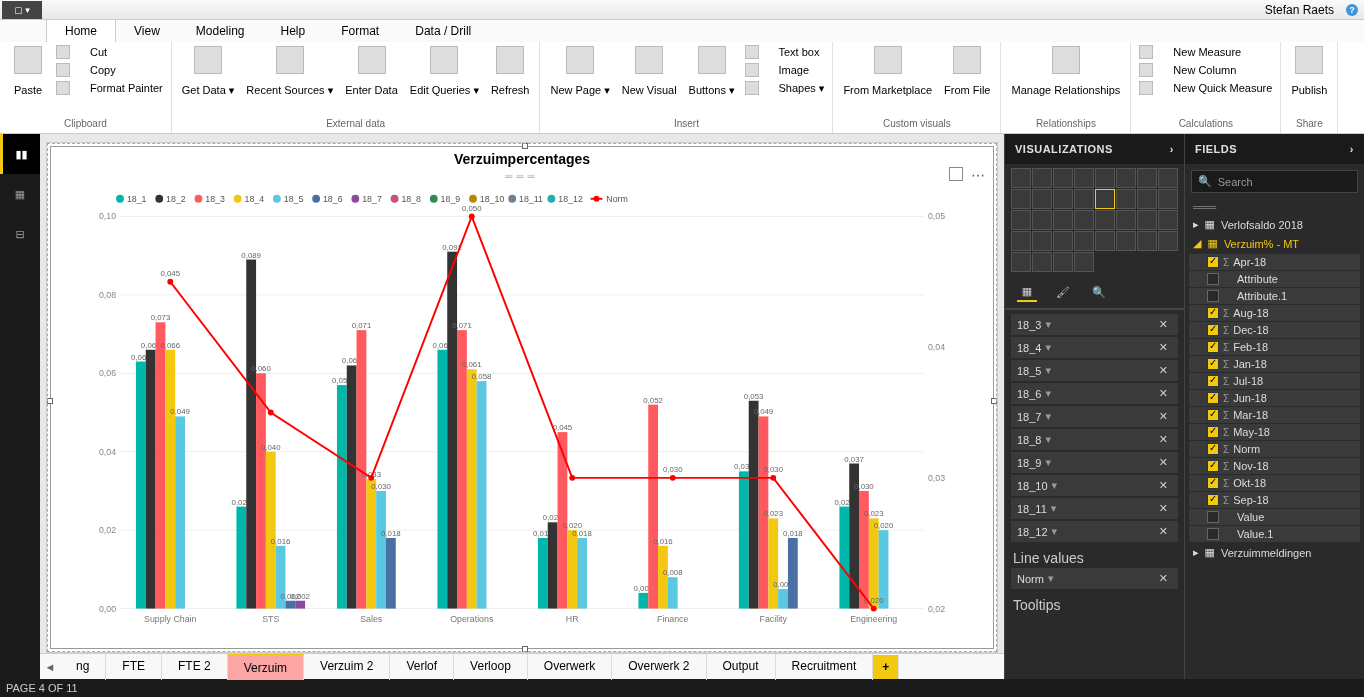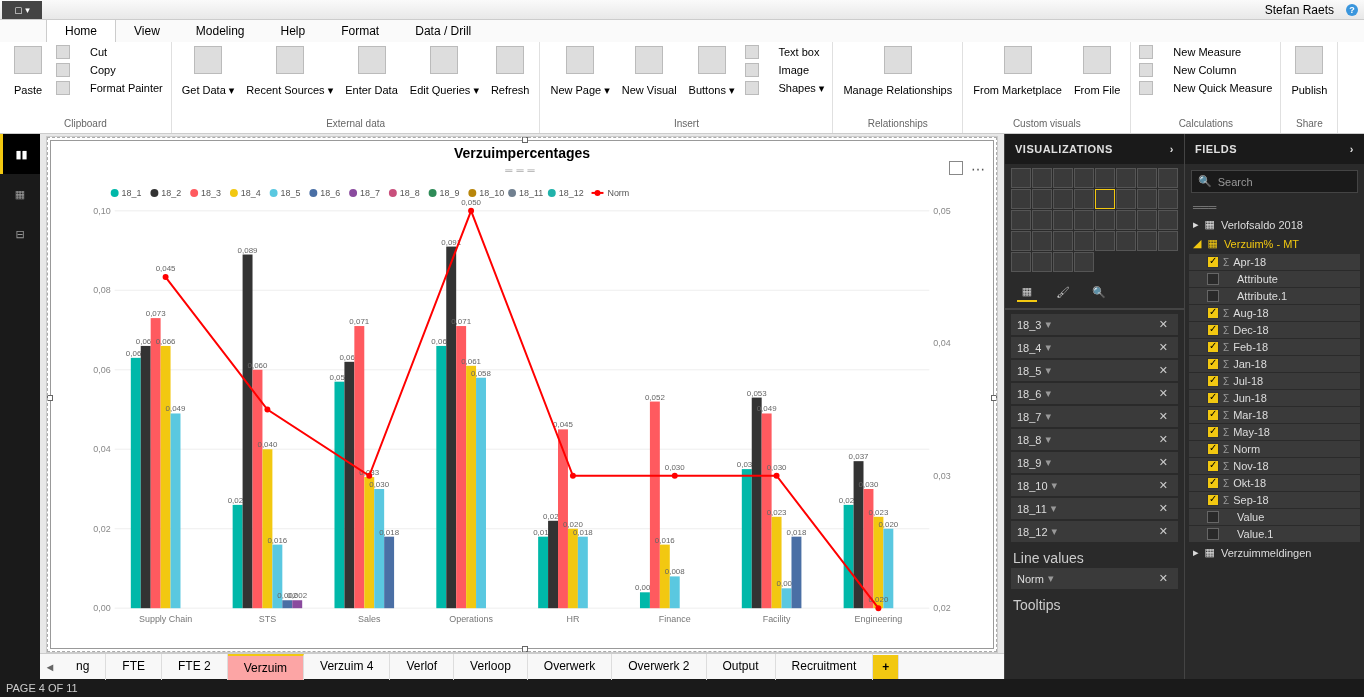--- a/index.html
+++ b/index.html
@@ -19,21 +19,21 @@
 .rbtn-lg .ico{width:28px;height:28px;background:#ddd;border:1px solid #bbb;}
 .rbtn-lg .lbl{font-size:11px;text-align:center;line-height:12px;}
 .rbtn-sm{display:flex;align-items:center;gap:20px;padding:1px 2px;cursor:pointer;}
 .rbtn-sm .ico{width:14px;height:14px;background:#ddd;border:1px solid #bbb;}
 .vstack{display:flex;flex-direction:column;gap:2px;}
 .main{display:flex;height:545px;}
 .leftbar{width:40px;background:#1a1a1a;display:flex;flex-direction:column;}
 .leftbar .vtab{height:40px;display:flex;align-items:center;justify-content:center;color:#999;cursor:pointer;}
 .leftbar .vtab.active{background:#000;color:#fff;border-left:3px solid #f2c811;}
 .canvas-area{flex:1;background:#e8e8e8;display:flex;flex-direction:column;}
-.canvas{flex:1;background:#fff;margin:2px 6px 0 6px;border:1px solid #ccc;position:relative;}
+.canvas{flex:1;background:#fff;margin:8px 6px 0 6px;border:1px solid #ccc;position:relative;}
 .visual{position:absolute;left:3px;top:3px;right:3px;bottom:3px;border:1px solid #999;background:#fff;}
 .visual.selected::after{content:"";position:absolute;inset:-4px;border:1px dashed #aaa;pointer-events:none;}
 .handle{position:absolute;width:6px;height:6px;background:#fff;border:1px solid #666;}
 .chart-title{text-align:center;font-weight:600;font-size:14px;padding:4px;}
 .grip{text-align:center;color:#aaa;font-size:10px;letter-spacing:4px;}
 .focus-ico{position:absolute;right:30px;top:20px;width:14px;height:14px;border:1px solid #888;}
 .more-ico{position:absolute;right:8px;top:20px;font-size:14px;color:#555;}
 .chart-body{position:absolute;left:10px;right:10px;top:40px;bottom:10px;}
 .page-tabs{height:26px;display:flex;align-items:center;background:#f8f8f8;border-top:1px solid #ccc;}
 .pt-arrow{width:20px;text-align:center;color:#666;cursor:pointer;}
@@ -175,40 +175,40 @@
             <span>Shapes ▾</span>
           </div>
       </div>
     </div>
     <div class="rgroup-label">Insert</div>
   </div>
   <div class="rgroup">
     <div class="rgroup-body">
       <div class="rbtn-lg">
           <div class="ico"></div>
+          <div class="lbl">From
+Marketplace</div>
+        </div>
+      <div class="rbtn-lg">
+          <div class="ico"></div>
+          <div class="lbl">From
+File</div>
+        </div>
+    </div>
+    <div class="rgroup-label">Custom visuals</div>
+  </div>
+  <div class="rgroup">
+    <div class="rgroup-body">
+      <div class="rbtn-lg">
+          <div class="ico"></div>
           <div class="lbl">Manage
 Relationships</div>
         </div>
     </div>
     <div class="rgroup-label">Relationships</div>
-  </div>
-  <div class="rgroup">
-    <div class="rgroup-body">
-      <div class="rbtn-lg">
-          <div class="ico"></div>
-          <div class="lbl">From
-Marketplace</div>
-        </div>
-      <div class="rbtn-lg">
-          <div class="ico"></div>
-          <div class="lbl">From
-File</div>
-        </div>
-    </div>
-    <div class="rgroup-label">Custom visuals</div>
   </div>
   <div class="rgroup">
     <div class="rgroup-body">
       <div class="vstack">
         <div class="rbtn-sm">
             <div class="ico"></div>
             <span>New Measure</span>
           </div>
         <div class="rbtn-sm">
             <div class="ico"></div>
@@ -408,21 +408,21 @@
         </div>
       </div>
     </div>
     <div class="page-tabs">
       <div class="pt-arrow">◄</div>
       <div id="ptabs" style="display:flex">
           <div class="ptab">ng</div>
           <div class="ptab">FTE</div>
           <div class="ptab">FTE 2</div>
           <div class="ptab active">Verzuim</div>
-          <div class="ptab">Verzuim 4</div>
+          <div class="ptab">Verzuim 2</div>
           <div class="ptab">Verlof</div>
           <div class="ptab">Verloop</div>
           <div class="ptab">Overwerk</div>
           <div class="ptab">Overwerk 2</div>
           <div class="ptab">Output</div>
           <div class="ptab">Recruitment</div>
         </div>
       <div class="ptab add">+</div>
     </div>
   </div>

